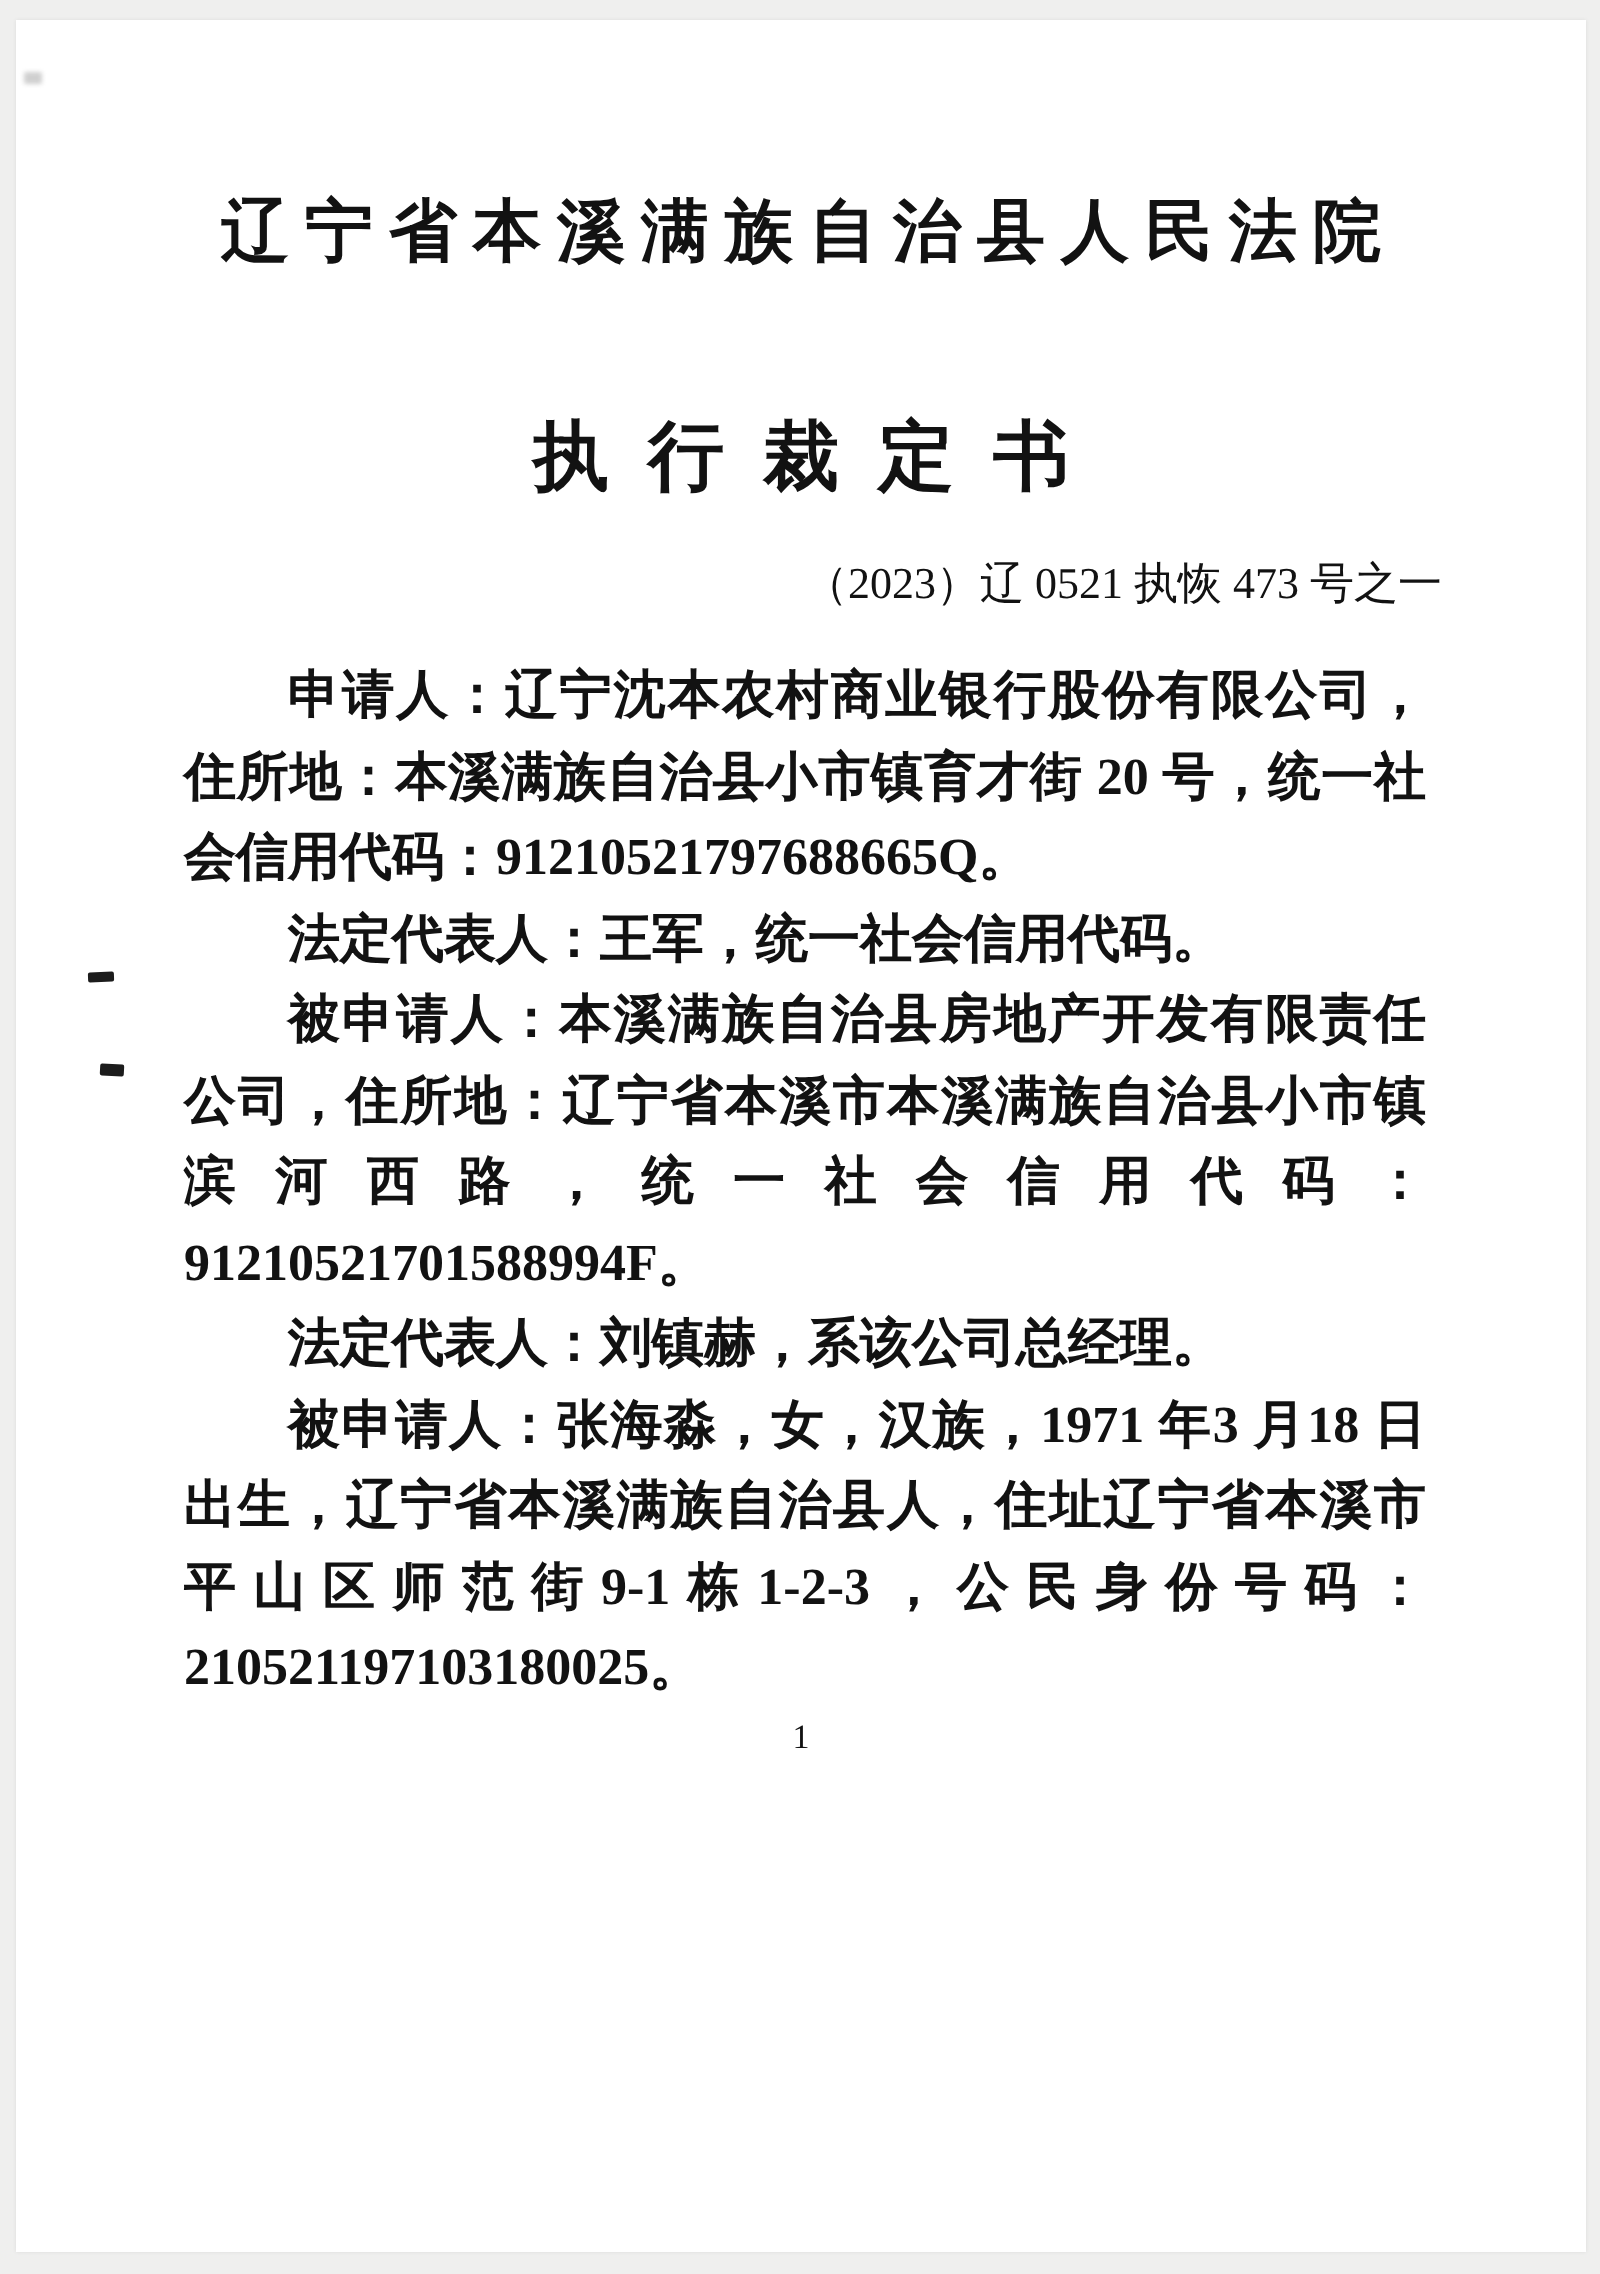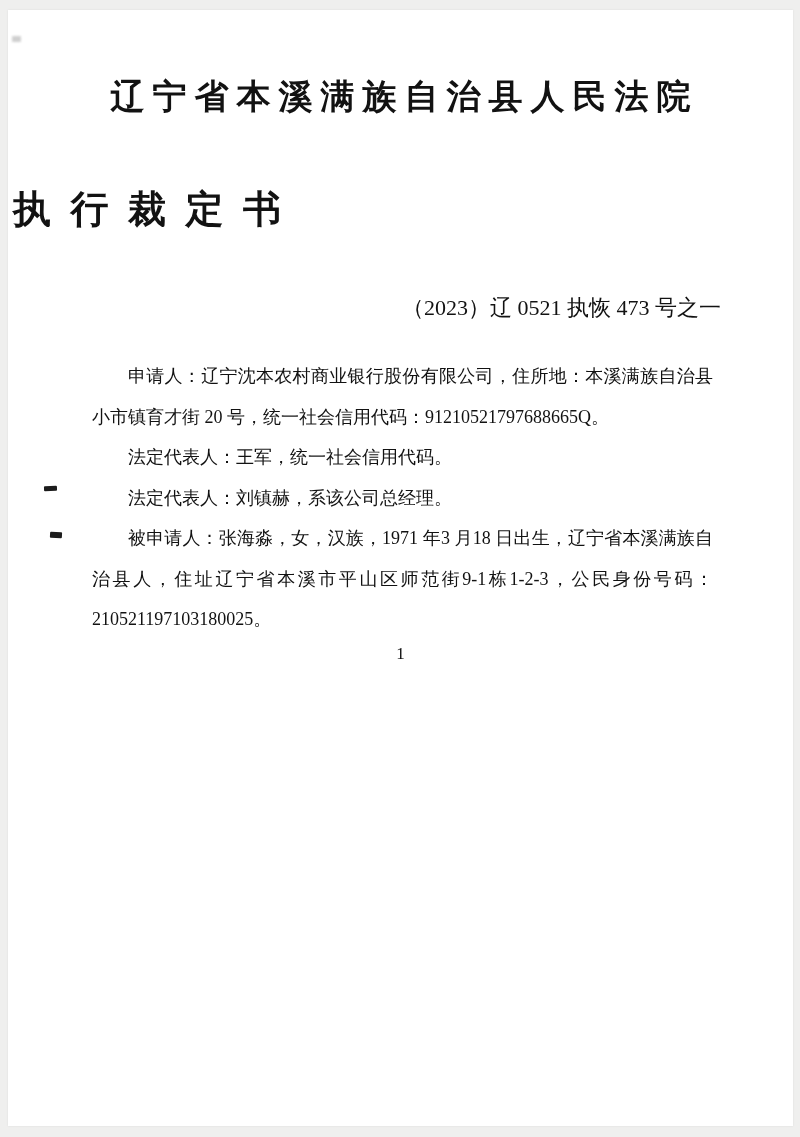--- a/index.html
+++ b/index.html
@@ -18,53 +18,54 @@
   .page {
     position: absolute;
     left: 8px;
     top: 10px;
     width: 785px;
     height: 1116px;
     background: #ffffff;
     box-shadow: 0 0 2px rgba(0,0,0,0.08);
   }
   .court-name {
-    margin-top: 66px;
+    margin-top: 86px;
     text-align: center;
     font-size: 34px;
     font-weight: 700;
     letter-spacing: 8px;
     text-indent: 8px; 
     line-height: 42px;
     white-space: nowrap;
   }
   .doc-title {
     margin-top: 68px;
-    text-align: left;
+    text-align: center;
     font-size: 38px;
     font-weight: 700;
     letter-spacing: 5px;
     text-indent: 5px;
     line-height: 46px;
     white-space: nowrap;
   }
   .case-number {
-    margin-top: 56px;
+    margin-top: 20px;
     text-align: right;
     padding-right: 72px;
     font-size: 22px;
     line-height: 40px;
   }
   .body-text {
-    margin-top: 28px;
+    margin-top: 16px;
     padding: 0 80px 0 84px;
-    font-size: 18px;
+    font-size: 26px;
     line-height: 40.5px;
     text-align: justify;
     text-justify: inter-ideograph;
+    font-weight: bold;
   }
   .body-text p {
     margin: 0;
     text-indent: 2em;
   }
   .page-number {
     text-align: center;
     font-size: 17px;
     line-height: 20px;
     margin-top: 4px;
@@ -87,20 +88,21 @@
 
     <div class="court-name">辽宁省本溪满族自治县人民法院</div>
 
     <div class="doc-title">执 行 裁 定 书</div>
 
     <div class="case-number">（2023）辽 0521 执恢 473 号之一</div>
 
     <div class="body-text">
       <p>申请人：辽宁沈本农村商业银行股份有限公司，住所地：本溪满族自治县小市镇育才街 20 号，统一社会信用代码：91210521797688665Q。</p>
         <p>法定代表人：王军，统一社会信用代码。</p>
+        <p>被申请人：本溪满族自治县房地产开发有限责任公司，住所地：辽宁省本溪市本溪满族自治县小市镇滨河西路，统一社会信用代码：91210521701588994F。</p>
         <p>法定代表人：刘镇赫，系该公司总经理。</p>
         <p>被申请人：张海淼，女，汉族，1971 年3 月18 日出生，辽宁省本溪满族自治县人，住址辽宁省本溪市平山区师范街9-1栋1-2-3，公民身份号码：210521197103180025。</p>
     </div>
 
     <div class="page-number">1</div>
   </div>
 
   <div class="artifact artifact-1"></div>
   <div class="artifact artifact-2"></div>
   <div class="artifact artifact-3"></div>

